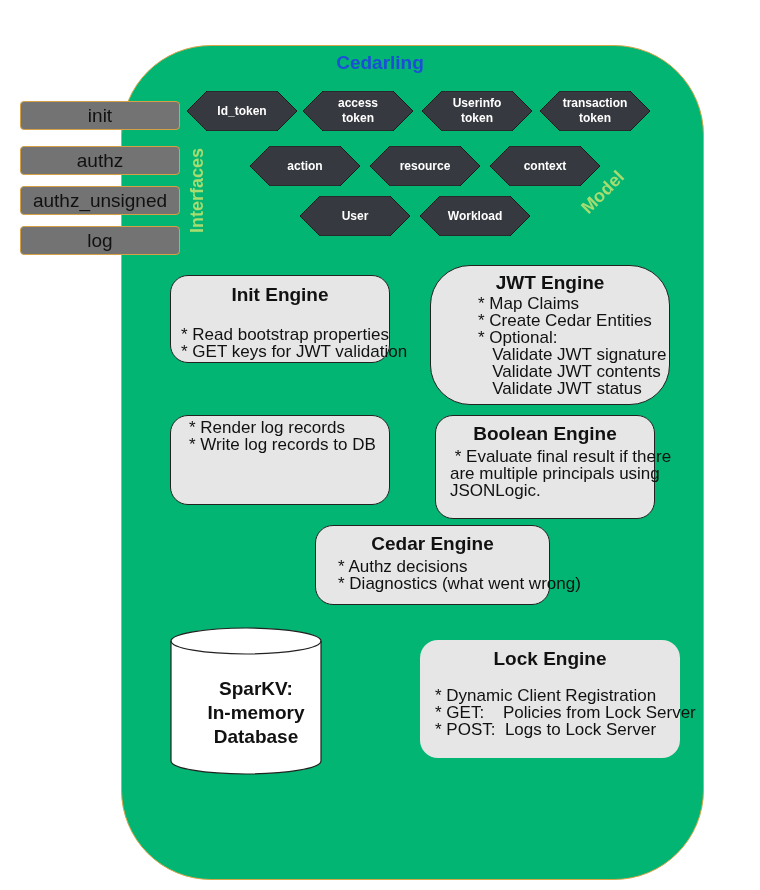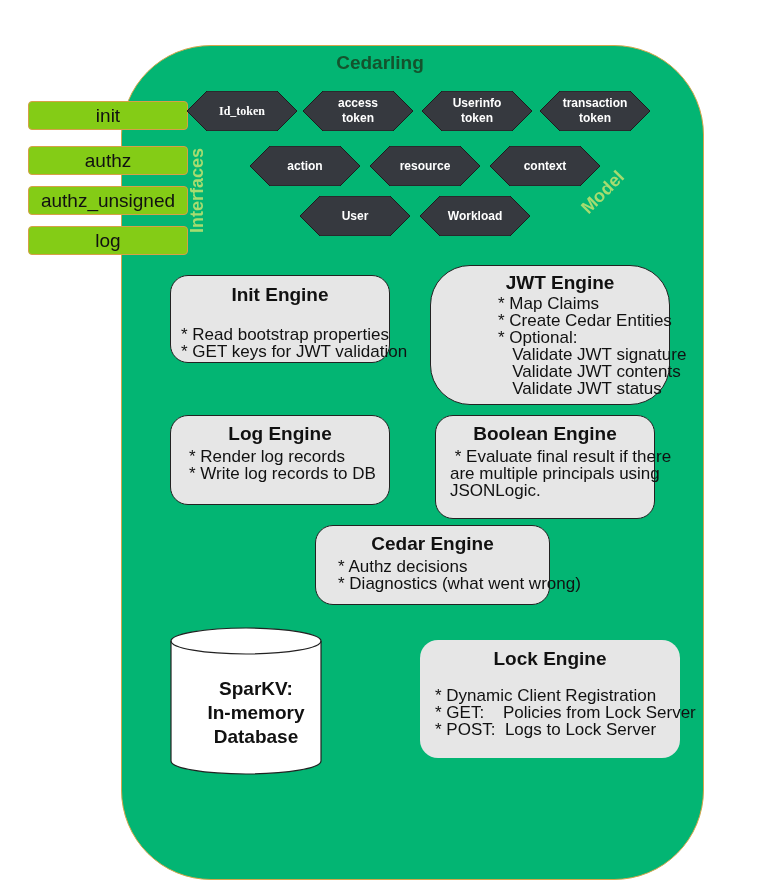--- a/index.html
+++ b/index.html
@@ -1,23 +1,23 @@
 <!DOCTYPE html>
 <html><head>
 <meta charset="utf-8">
 <style>
   html, body { margin:0; padding:0; background:#ffffff; }
   body { width:760px; height:890px; position:relative; overflow:hidden; font-family:"Liberation Sans", sans-serif; }
   .container {
     position:absolute; left:121px; top:45px; width:581px; height:833px;
     background:#03b573; border:1px solid #d4a64a; border-radius:90px;
   }
-  .title { position:absolute; left:0; width:760px; top:52px; text-align:center; color:#14532d; font-weight:bold; font-size:19px; }
+  .title { position:absolute; left:0; width:760px; top:52px; text-align:center; color:#1d4ed8; font-weight:bold; font-size:19px; }
   .iface {
-    position:absolute; left:28px; width:160px; height:29px; background:#84cc16;
+    position:absolute; left:20px; width:160px; height:29px; background:#737373;
     border:1px solid #d6a047; border-radius:4px; box-sizing:border-box;
     display:flex; align-items:center; justify-content:center; font-size:19px; color:#111;
   }
   .vlabel { position:absolute; color:#a6dc70; font-weight:bold; font-size:18px; white-space:nowrap; }
   .hex { position:absolute; width:110px; height:40px; }
   .hex svg { position:absolute; left:0; top:0; }
   .hex span { position:absolute; left:0; top:0; width:110px; height:40px; display:flex; align-items:center; justify-content:center; text-align:center; color:#fff; font-weight:bold; font-size:12px; line-height:15px; }
   .box { position:absolute; background:#e6e6e6; border:1px solid #222; box-sizing:border-box; border-radius:18px; }
   .box h3 { margin:0; text-align:center; font-size:19px; font-weight:bold; color:#111; }
   .box .lines { font-size:17px; color:#111; line-height:17px; white-space:pre; }
@@ -32,21 +32,21 @@
 
 <div class="iface" style="top:101px">init</div>
 <div class="iface" style="top:146px">authz</div>
 <div class="iface" style="top:186px">authz_unsigned</div>
 <div class="iface" style="top:226px">log</div>
 
 <div class="vlabel" style="left:155px;top:180px;transform:rotate(-90deg);">Interfaces</div>
 <div class="vlabel" style="left:577px;top:182px;transform:rotate(-45deg);">Model</div>
 
 <div id="hexes">
-    <div class="hex" style="left: 187px; top: 91px; font-family: Liberation Serif, serif;">
+    <div class="hex" style="left: 187px; top: 91px;">
       <svg width="110" height="40">
         <polygon points="20,0 90,0 110,20 90,40 20,40 0,20" fill="#36393f" stroke="#1c1c1c" stroke-width="1"></polygon>
       </svg>
       <span style="white-space: pre;">Id_token</span>
     </div>
     <div class="hex" style="left: 303px; top: 91px;">
       <svg width="110" height="40">
         <polygon points="20,0 90,0 110,20 90,40 20,40 0,20" fill="#36393f" stroke="#1c1c1c" stroke-width="1"></polygon>
       </svg>
       <span style="white-space: pre;">access
@@ -97,32 +97,31 @@
       <span style="white-space: pre;">Workload</span>
     </div>
   </div>
 
 <div class="box" style="left:170px;top:275px;width:220px;height:88px;">
   <h3 style="margin-top:8px">Init Engine</h3>
   <div class="lines" style="margin:20px 0 0 10px">* Read bootstrap properties
 * GET keys for JWT validation</div>
 </div>
 
-<div class="box" style="left:430px;top:265px;width:240px;height:140px;border-radius:40px;padding-left:20px;">
+<div class="box" style="left:430px;top:265px;width:240px;height:140px;border-radius:40px;">
   <h3 style="margin-top:6px">JWT Engine</h3>
   <div class="lines" style="margin:1px 0 0 47px">* Map Claims
 * Create Cedar Entities
 * Optional:
    Validate JWT signature
    Validate JWT contents
    Validate JWT status</div>
 </div>
 
 <div class="box" style="left:170px;top:415px;width:220px;height:90px;">
-  <h3 style="margin-top:7px">Log Engine</h3>
   <div class="lines" style="margin:3px 2px 0 18px">* Render log records
 * Write log records to DB</div>
 </div>
 
 <div class="box" style="left:435px;top:415px;width:220px;height:104px;">
   <h3 style="margin-top:7px">Boolean Engine</h3>
   <div class="lines" style="margin:3px 0 0 14px"> * Evaluate final result if there
 are multiple principals using
 JSONLogic.</div>
 </div>

